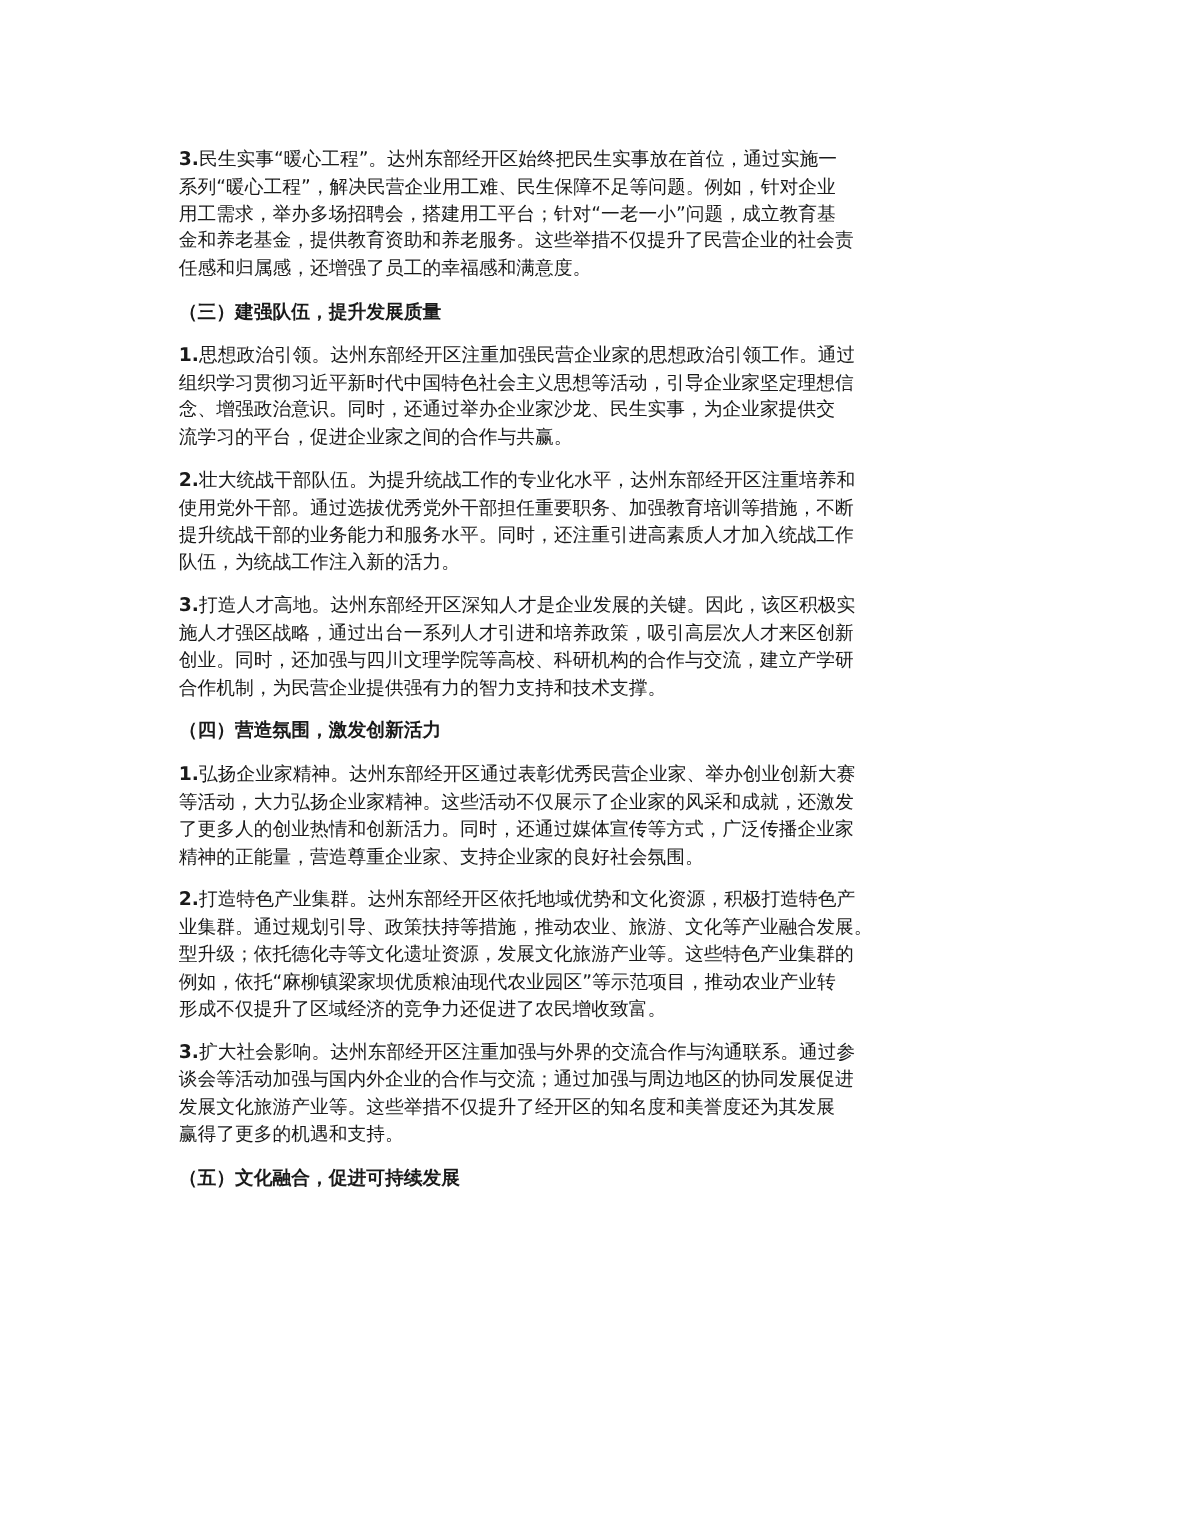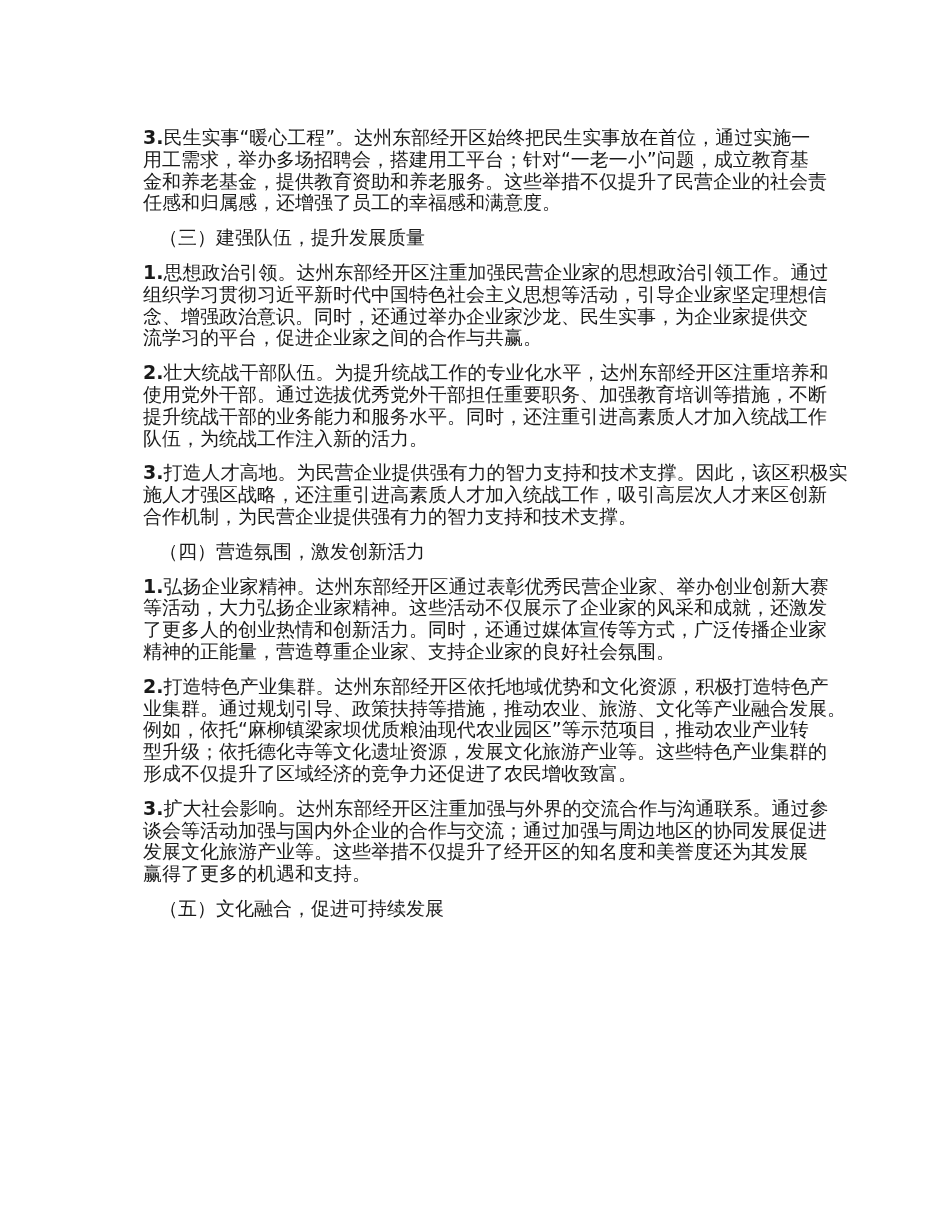--- a/index.html
+++ b/index.html
@@ -1,39 +1,40 @@
 <!DOCTYPE html>
 <html><head>
 <meta charset="utf-8">
 <style>
   html, body { margin: 0; padding: 0; background: #ffffff; }
   body { width: 950px; height: 1230px; position: relative; overflow: hidden; }
   .page {
     position: absolute;
     left: 143px;
-    top: 127px;
+    top: 117px;
     width: 680px;
     font-family: "DejaVu Sans", sans-serif;
-    font-size: 19px;
+    font-size: 15px;
     line-height: 21.8px;
     color: #1a1a1a;
     letter-spacing: 0;
   }
   .para { margin: 0 0 13px 0; white-space: normal; word-break: break-all; }
   .num { font-weight: bold; }
-  .heading { margin: 0 0 13px 16px; }
+  .heading { margin: 0 0 13px 0; font-weight: bold; }
   .line { display: block; white-space: nowrap; }
 </style>
 </head>
 <body>
 
 <div class="page">
 
   <div class="para">
     <span class="line"><span class="num">3.</span><span>民生实事“暖心工程”。达州东部经开区始终把民生实事放在首位，通过实施一</span></span>
+    <span class="line">系列“暖心工程”，解决民营企业用工难、民生保障不足等问题。例如，针对企业</span>
     <span class="line">用工需求，举办多场招聘会，搭建用工平台；针对“一老一小”问题，成立教育基</span>
     <span class="line">金和养老基金，提供教育资助和养老服务。这些举措不仅提升了民营企业的社会责</span>
     <span class="line">任感和归属感，还增强了员工的幸福感和满意度。</span>
   </div>
 
   <div class="heading">（三）建强队伍，提升发展质量</div>
 
   <div class="para">
     <span class="line"><span class="num">1.</span><span>思想政治引领。达州东部经开区注重加强民营企业家的思想政治引领工作。通过</span></span>
     <span class="line">组织学习贯彻习近平新时代中国特色社会主义思想等活动，引导企业家坚定理想信</span>
@@ -42,39 +43,40 @@
   </div>
 
   <div class="para">
     <span class="line"><span class="num">2.</span><span>壮大统战干部队伍。为提升统战工作的专业化水平，达州东部经开区注重培养和</span></span>
     <span class="line">使用党外干部。通过选拔优秀党外干部担任重要职务、加强教育培训等措施，不断</span>
     <span class="line">提升统战干部的业务能力和服务水平。同时，还注重引进高素质人才加入统战工作</span>
     <span class="line">队伍，为统战工作注入新的活力。</span>
   </div>
 
   <div class="para">
-    <span class="line"><span class="num">3.</span><span>打造人才高地。为民营企业提供强有力的智力支持和技术支撑。因此，该区积极实</span></span>
-    <span class="line">施人才强区战略，还注重引进高素质人才加入统战工作，吸引高层次人才来区创新</span>
+    <span class="line"><span class="num">3.</span><span>打造人才高地。达州东部经开区深知人才是企业发展的关键。因此，该区积极实</span></span>
+    <span class="line">施人才强区战略，通过出台一系列人才引进和培养政策，吸引高层次人才来区创新</span>
+    <span class="line">创业。同时，还加强与四川文理学院等高校、科研机构的合作与交流，建立产学研</span>
     <span class="line">合作机制，为民营企业提供强有力的智力支持和技术支撑。</span>
   </div>
 
   <div class="heading">（四）营造氛围，激发创新活力</div>
 
   <div class="para">
     <span class="line"><span class="num">1.</span><span>弘扬企业家精神。达州东部经开区通过表彰优秀民营企业家、举办创业创新大赛</span></span>
     <span class="line">等活动，大力弘扬企业家精神。这些活动不仅展示了企业家的风采和成就，还激发</span>
     <span class="line">了更多人的创业热情和创新活力。同时，还通过媒体宣传等方式，广泛传播企业家</span>
     <span class="line">精神的正能量，营造尊重企业家、支持企业家的良好社会氛围。</span>
   </div>
 
   <div class="para">
     <span class="line"><span class="num">2.</span><span>打造特色产业集群。达州东部经开区依托地域优势和文化资源，积极打造特色产</span></span>
     <span class="line">业集群。通过规划引导、政策扶持等措施，推动农业、旅游、文化等产业融合发展。</span>
+    <span class="line">型升级；依托德化寺等文化遗址资源，发展文化旅游产业等。这些特色产业集群的</span>
     <span class="line">例如，依托“麻柳镇梁家坝优质粮油现代农业园区”等示范项目，推动农业产业转</span>
-    <span class="line">型升级；依托德化寺等文化遗址资源，发展文化旅游产业等。这些特色产业集群的</span>
     <span class="line">形成不仅提升了区域经济的竞争力还促进了农民增收致富。</span>
   </div>
 
   <div class="para">
     <span class="line"><span class="num">3.</span><span>扩大社会影响。达州东部经开区注重加强与外界的交流合作与沟通联系。通过参</span></span>
     <span class="line">谈会等活动加强与国内外企业的合作与交流；通过加强与周边地区的协同发展促进</span>
     <span class="line">发展文化旅游产业等。这些举措不仅提升了经开区的知名度和美誉度还为其发展</span>
     <span class="line">赢得了更多的机遇和支持。</span>
   </div>
 

